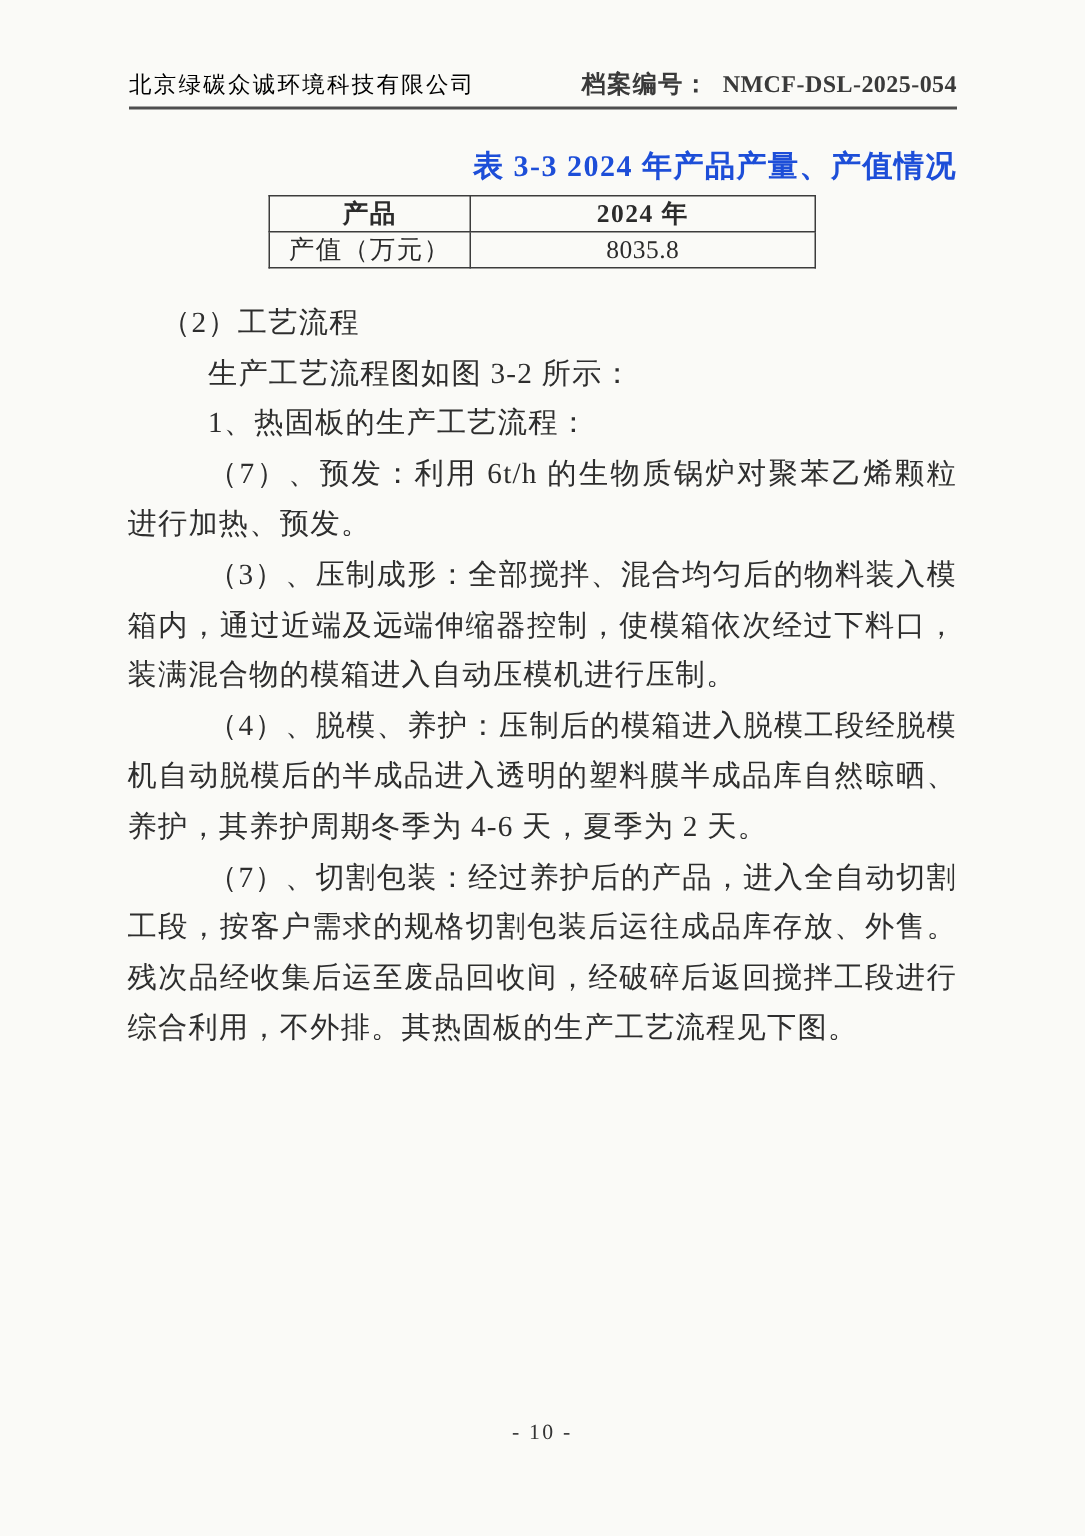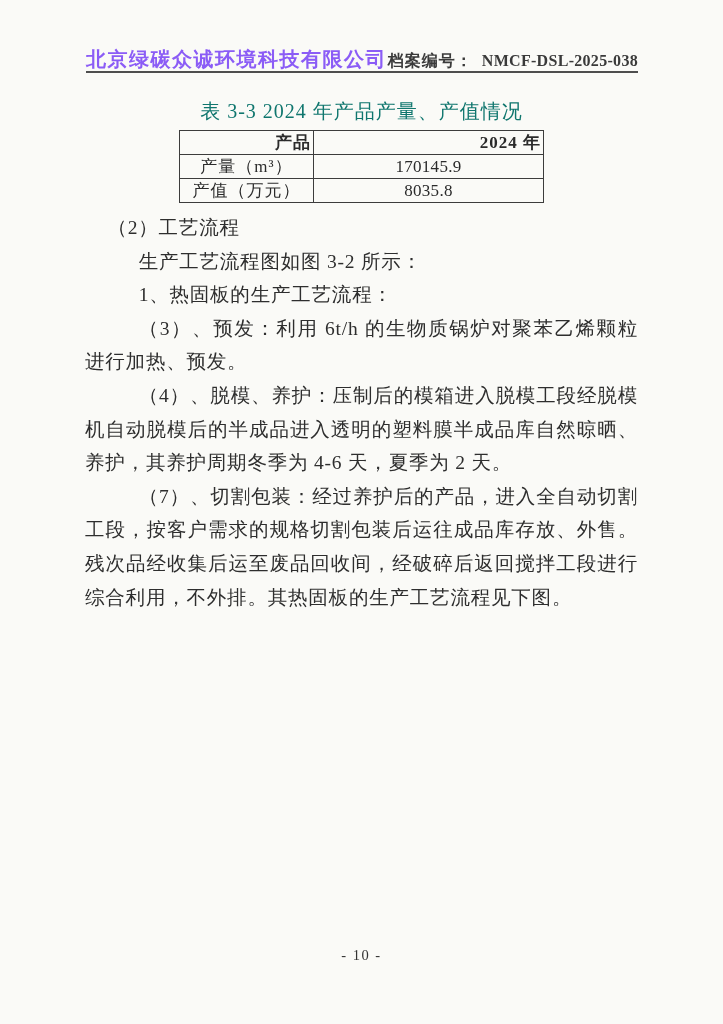--- a/index.html
+++ b/index.html
@@ -18,24 +18,24 @@
   }
   
   .header {
     position: absolute;
     top: 46px; left: 86px; right: 85px;
     display: flex;
     justify-content: space-between;
     align-items: baseline;
   }
   .company {
-    font-size: 20px;
-    font-weight: bold;
+    font-size: 15px;
+    font-weight: normal;
     letter-spacing: 1.5px;
-    color: #8b5cf6;
+    color: #000000;
   }
   .archive {
     font-size: 16px;
     font-weight: bold;
     color: #3a3a3a;
     white-space: nowrap;
   }
   .archive .label { letter-spacing: 1px; margin-top: 24px; }
   .archive .value { margin-left: 9px; letter-spacing: 0.3px; }
   .header-rule {
@@ -53,51 +53,51 @@
   .body-line {
     margin: 0;
     font-size: 19.5px;
     line-height: 33.6px;
     letter-spacing: 0.8px;
     text-align: justify;
   }
   .intro-line { line-height: 32px; text-indent: 0; }
   .table-title {
     margin: 8px 0 0 0;
-    text-align: center;
+    text-align: right;
     font-size: 20px;
-    font-weight: normal;
+    font-weight: bold;
     letter-spacing: 1px;
     line-height: 30px;
-    color: #0f766e;
+    color: #1d4ed8;
   }
   
   table.prod-table {
     border-collapse: collapse;
     margin: 4px auto 0 auto;
     width: 364px;
     table-layout: fixed;
   }
   .prod-table col.c1 { width: 134px; }
   .prod-table col.c2 { width: 230px; }
   .prod-table th, .prod-table td {
     border: 1.6px solid #3c3c3c;
     text-align: center;
     vertical-align: middle;
     font-size: 17px;
     height: 23px;
     padding: 0 2px;
     letter-spacing: 1px;
     color: #2b2b2b;
   }
-  .prod-table th { font-weight: bold; text-align: right; }
+  .prod-table th { font-weight: bold; }
   .prod-table td.num { letter-spacing: 0.3px; }
   
   .section-heading {
-    margin-top: 8px;
+    margin-top: 20px;
     text-indent: 1.15em;
   }
   .para { text-indent: 2.75em; }
   
   .footer {
     position: absolute;
     top: 946px; left: 0;
     width: 100%;
     text-align: center;
   }
@@ -108,21 +108,21 @@
   }
 </style>
 </head>
 <body>
 
 <div class="page">
 
   <div class="header">
     <div class="company">北京绿碳众诚环境科技有限公司</div>
     <div class="archive">
-      <span class="label">档案编号：</span><span class="value">NMCF-DSL-2025-038</span>
+      <span class="label">档案编号：</span><span class="value">NMCF-DSL-2025-054</span>
     </div>
   </div>
   <div class="header-rule"></div>
 
   <div class="content">
 
 
     <h2 class="table-title">表 3-3 2024 年产品产量、产值情况</h2>
 
     <table class="prod-table">
@@ -131,39 +131,36 @@
           <col class="c2">
         </colgroup>
       <thead>
         <tr>
           <th>产品</th>
           <th>2024 年</th>
         </tr>
       </thead>
       <tbody>
         <tr>
-          <td>产量（m³）</td>
-          <td class="num">170145.9</td>
-        </tr>
-        <tr>
           <td>产值（万元）</td>
           <td class="num">8035.8</td>
         </tr>
       </tbody>
     </table>
 
     <p class="body-line section-heading">（2）工艺流程</p>
 
     <p class="body-line para">生产工艺流程图如图 3-2 所示：</p>
 
     <p class="body-line para">1、热固板的生产工艺流程：</p>
 
-    <p class="body-line para">（3）、预发：利用 6t/h 的生物质锅炉对聚苯乙烯颗粒进行加热、预发。</p>
+    <p class="body-line para">（7）、预发：利用 6t/h 的生物质锅炉对聚苯乙烯颗粒进行加热、预发。</p>
 
 
+    <p class="body-line para">（3）、压制成形：全部搅拌、混合均匀后的物料装入模箱内，通过近端及远端伸缩器控制，使模箱依次经过下料口，装满混合物的模箱进入自动压模机进行压制。</p>
 
     <p class="body-line para">（4）、脱模、养护：压制后的模箱进入脱模工段经脱模机自动脱模后的半成品进入透明的塑料膜半成品库自然晾晒、养护，其养护周期冬季为 4-6 天，夏季为 2 天。</p>
 
     <p class="body-line para">（7）、切割包装：经过养护后的产品，进入全自动切割工段，按客户需求的规格切割包装后运往成品库存放、外售。残次品经收集后运至废品回收间，经破碎后返回搅拌工段进行综合利用，不外排。其热固板的生产工艺流程见下图。</p>
 
   </div>
 
   <div class="footer">
     <span class="page-number">- 10 -</span>
   </div>

